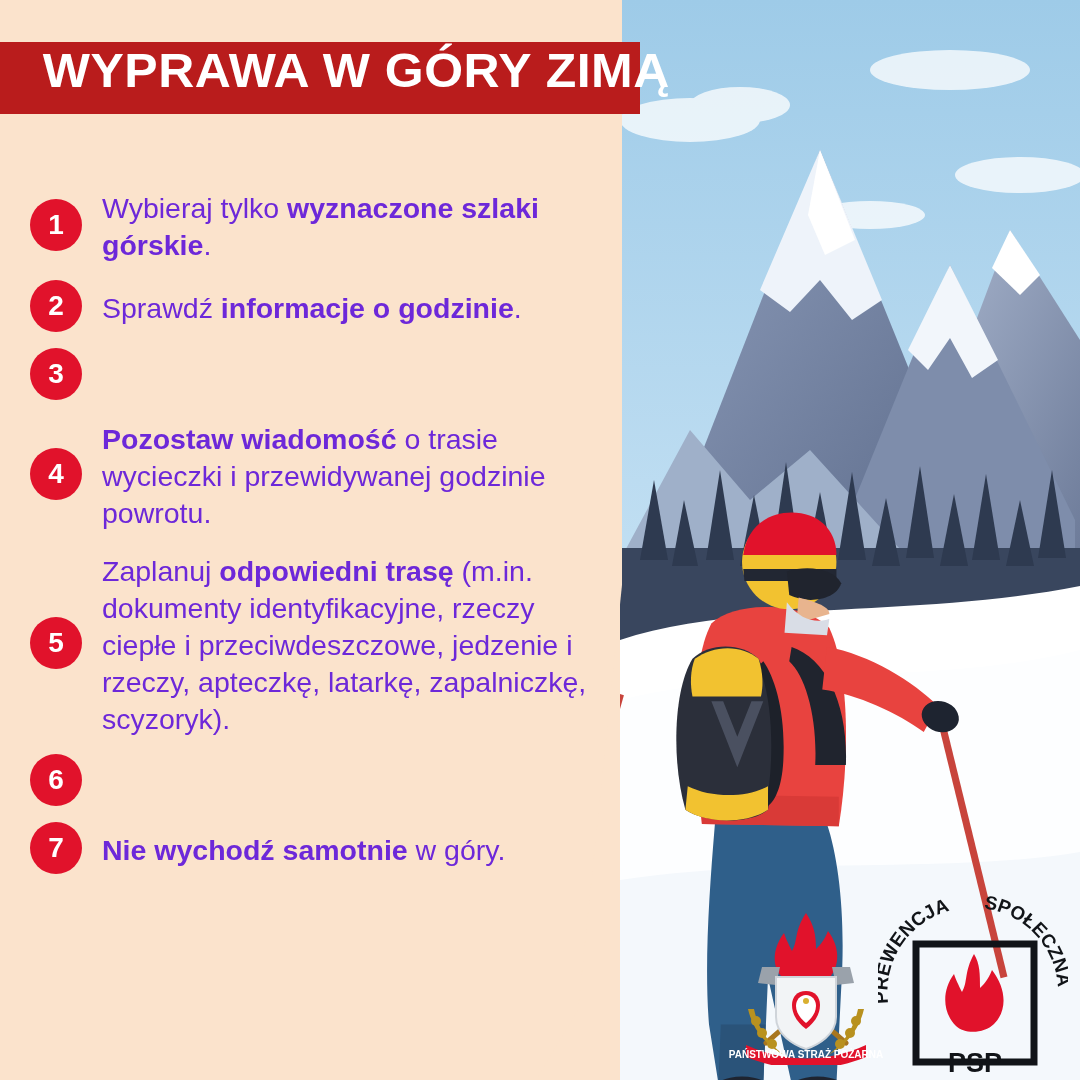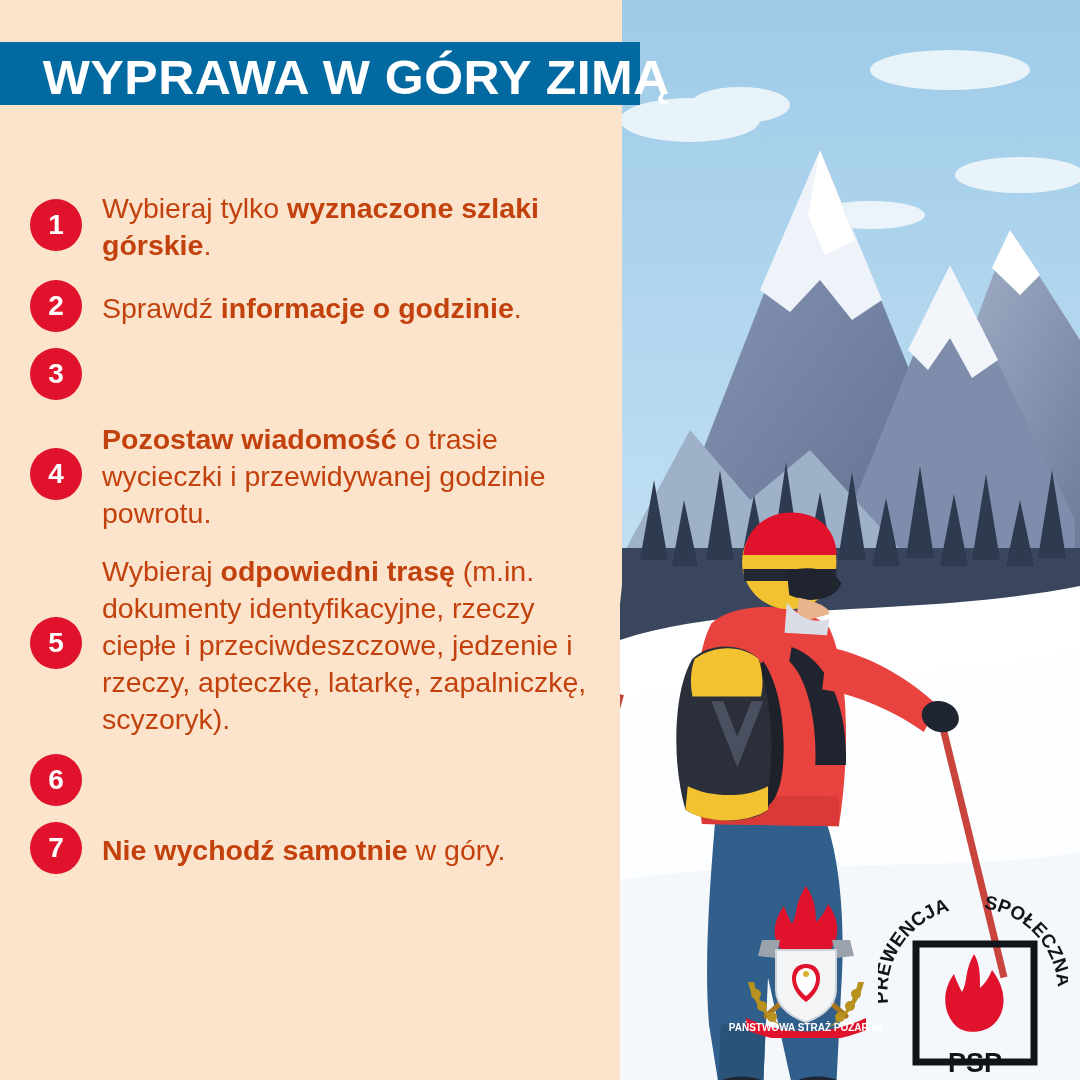--- a/index.html
+++ b/index.html
@@ -30,24 +30,24 @@
     top:0;left:0;
     width:622px;height:1080px;
     z-index:3;
     pointer-events:none;
   }
 
   
   .title-bar{
     position:absolute;
     top:42px;left:0;
-    width:640px;height:63px;
-    background:#0369a1;
+    width:640px;height:72px;
+    background:#b91c1c;
     z-index:6;
-    display:flex;align-items:flex-end;
+    display:flex;align-items:flex-start;
   }
   .title-text{
     color:#ffffff;
     font-size:49px;
     font-weight:bold;
     letter-spacing:0.5px;
     padding-left:42px;
     white-space:nowrap;
     transform:scaleX(1.02);
     transform-origin:left center;
@@ -73,34 +73,34 @@
     background:#e1122b;
     color:#fff;
     font-size:28px;
     font-weight:bold;
     display:flex;align-items:center;justify-content:center;
     margin-right:20px;
   }
   .item-text{
     font-size:28.5px;
     line-height:1.30;
-    color:#c2410c;
+    color:#6d28d9;
     padding-top:5px;
     max-width:500px;
   }
   .item-text b{font-weight:bold;}
 
   
   .item.center{align-items:center;}
   .item.center .badge{margin-top:0;}
 
   
   .emblem-psp{
     position:absolute;
-    left:726px;top:878px;
+    left:726px;top:905px;
     width:160px;height:160px;
     z-index:7;
   }
   .emblem-prev{
     position:absolute;
     left:878px;top:892px;
     width:190px;height:185px;
     z-index:7;
   }
   .emblem-psp svg,.emblem-prev svg{display:block;width:100%;height:100%;}
@@ -249,21 +249,21 @@
     <div class="item center">
       <div class="badge">4</div>
       <div class="item-text">
         <b>Pozostaw wiadomość</b><span> o trasie wycieczki i przewidywanej godzinie powrotu.</span>
       </div>
     </div>
 
     <div class="item center">
       <div class="badge">5</div>
       <div class="item-text">
-        <span>Wybieraj </span><b>odpowiedni trasę</b><span> (m.in. dokumenty identyfikacyjne, rzeczy ciepłe i przeciwdeszczowe, jedzenie i rzeczy, apteczkę, latarkę, zapalniczkę, scyzoryk).</span>
+        <span>Zaplanuj </span><b>odpowiedni trasę</b><span> (m.in. dokumenty identyfikacyjne, rzeczy ciepłe i przeciwdeszczowe, jedzenie i rzeczy, apteczkę, latarkę, zapalniczkę, scyzoryk).</span>
       </div>
     </div>
 
     <div class="item center">
       <div class="badge">6</div>
     </div>
 
     <div class="item center">
       <div class="badge">7</div>
       <div class="item-text">

